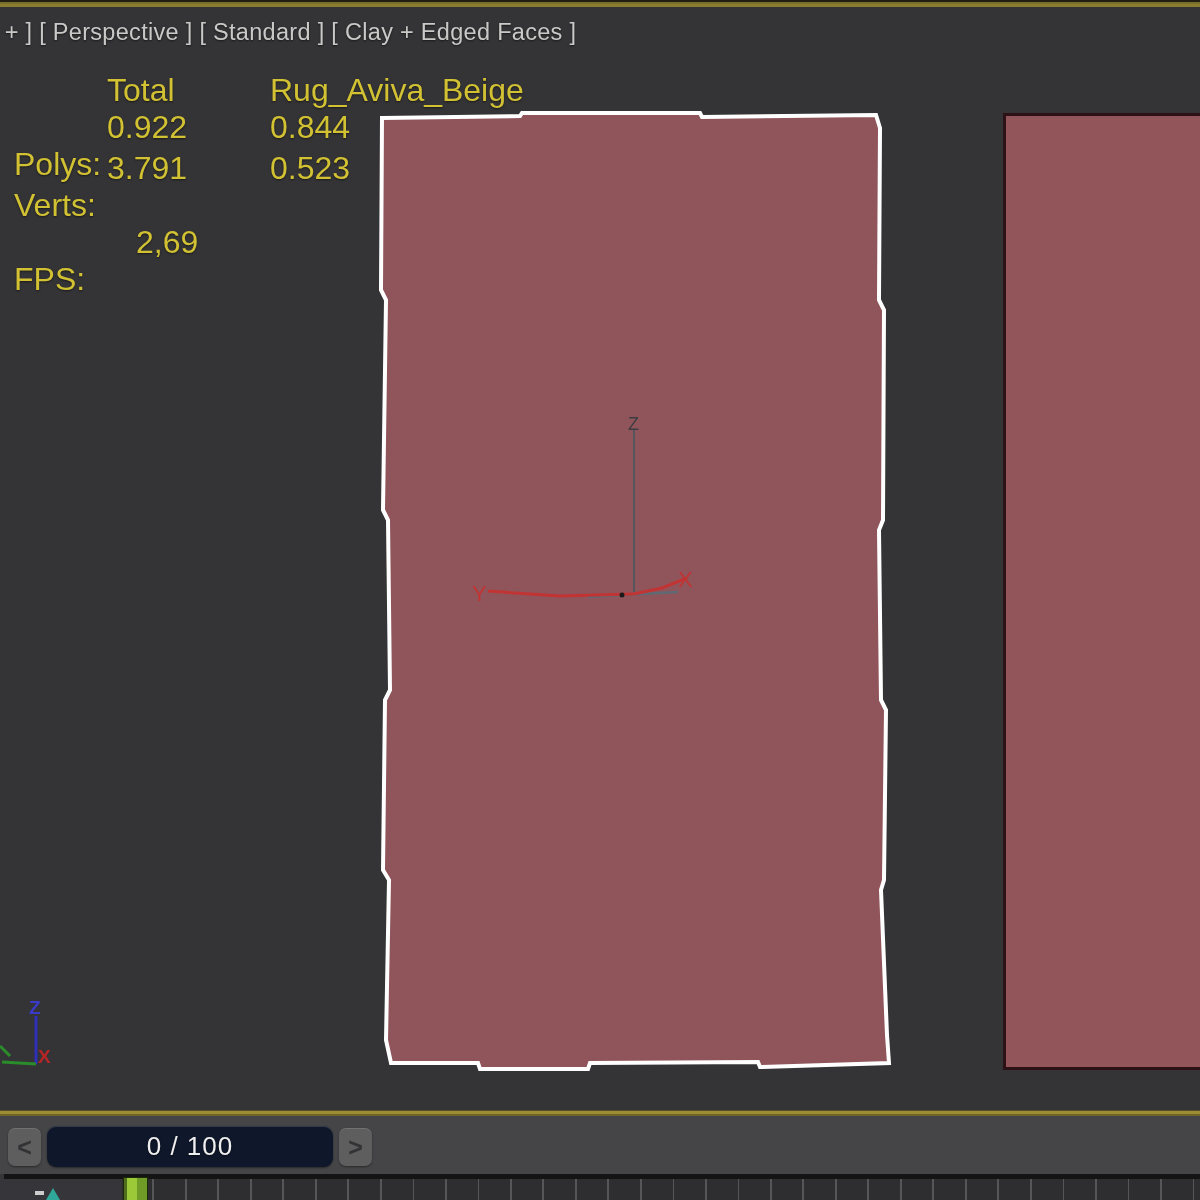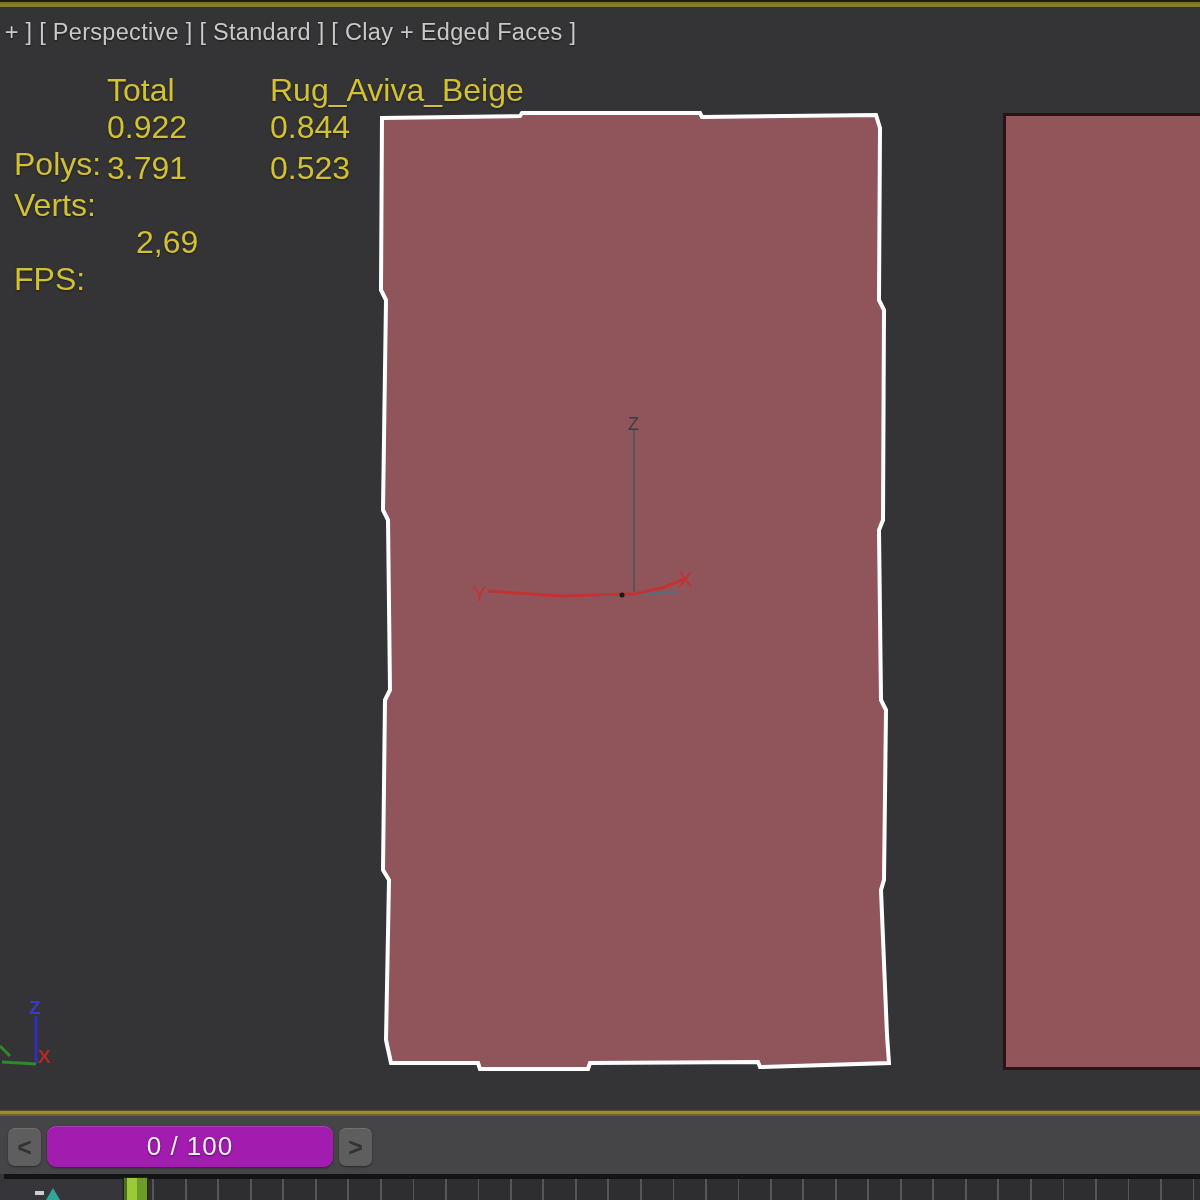--- a/index.html
+++ b/index.html
@@ -47,21 +47,21 @@
   }
   .time-bar{top:1116px;left:0;width:1200px;height:58px;background:#454547;}
   .tl-btn{
     top:1128px;width:33px;height:38px;border-radius:7px;background:#5e5e5e;
     color:#333335;font-size:25px;font-weight:bold;
     display:flex;align-items:center;justify-content:center;
     box-shadow:inset 0 1px 0 rgba(255,255,255,.12), 0 1px 2px rgba(0,0,0,.4);
   }
   .tl-prev{left:8px;} .tl-next{left:339px;}
   .tl-track{
-    top:1126px;left:47px;width:286px;height:41px;border-radius:9px;background:#a21caf;
+    top:1126px;left:47px;width:286px;height:41px;border-radius:9px;background:#0f172a;
     display:flex;align-items:center;justify-content:center;
     color:#efefef;font-size:26px;letter-spacing:1px;
     box-shadow:inset 0 1px 0 rgba(255,255,255,.15), 0 1px 2px rgba(0,0,0,.4);
     text-shadow:0 1px 2px rgba(0,0,0,.5);
   }
 
   
   .ruler{
     top:1174px;left:0;width:1200px;height:26px;background:#36363a;
     border-top:0;box-sizing:border-box;

